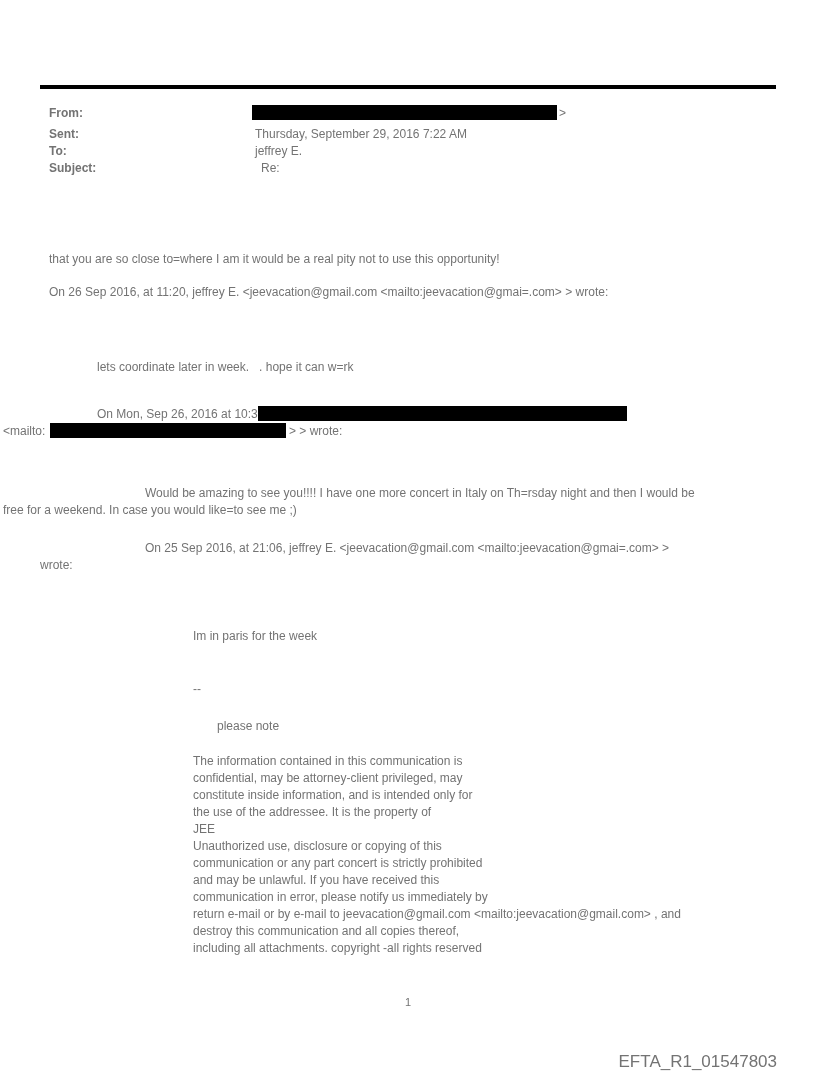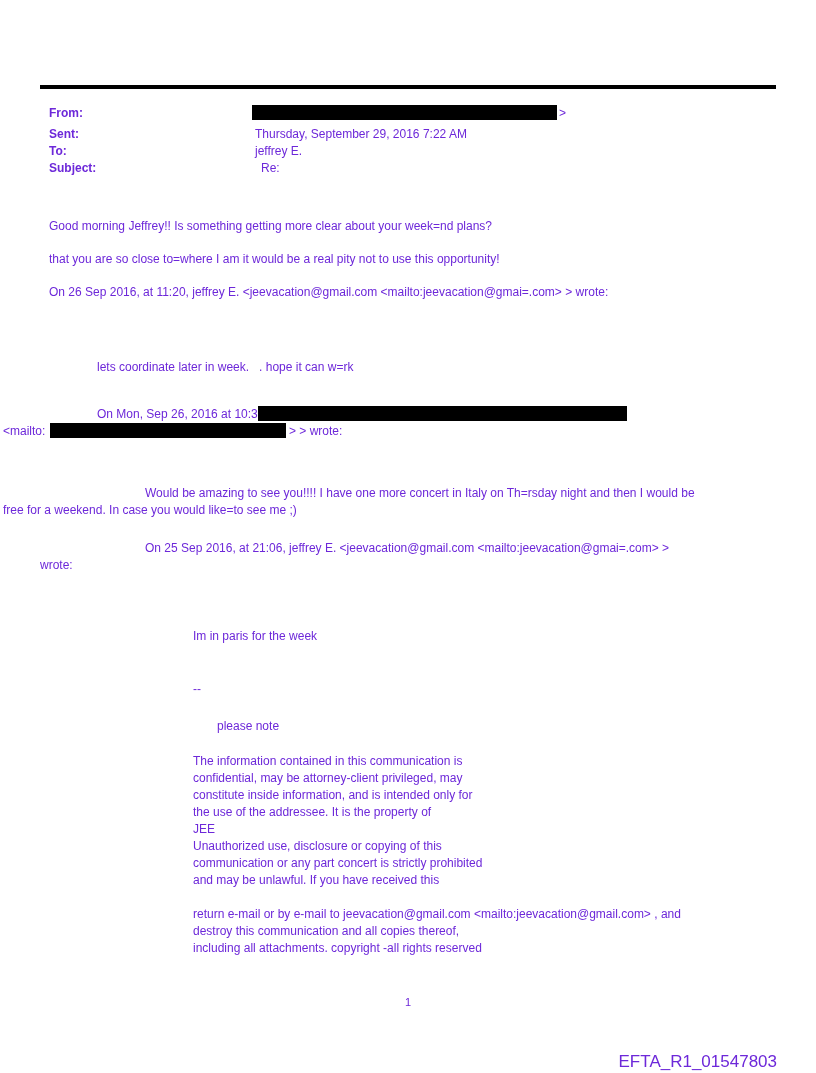--- a/index.html
+++ b/index.html
@@ -4,21 +4,21 @@
 <style>
   * { margin: 0; padding: 0; box-sizing: border-box; }
   html, body { background: #ffffff; }
   .page {
     position: relative;
     width: 816px;
     height: 1073px;
     background: #ffffff;
     font-family: "Liberation Sans", sans-serif;
     font-size: 12px;
-    color: #6d28d9;
+    color: #737373;
     overflow: hidden;
   }
   .rule {
     position: absolute;
     left: 40px;
     top: 85px;
     width: 736px;
     height: 4px;
     background: #000000;
   }
@@ -53,21 +53,20 @@
 
   <div class="line bold" style="left:49px; top:127px">Sent:</div>
   <div class="line" style="left:255px; top:127px">Thursday, September 29, 2016 7:22 AM</div>
 
   <div class="line bold" style="left:49px; top:144px">To:</div>
   <div class="line" style="left:255px; top:144px">jeffrey E.</div>
 
   <div class="line bold" style="left:49px; top:161px">Subject:</div>
   <div class="line" style="left:261px; top:161px">Re:</div>
 
-  <div class="line" style="left:49px; top:219px">Good morning Jeffrey!! Is something getting more clear about your week=nd plans?</div>
   <div class="line" style="left:49px; top:252px">that you are so close to=where I am it would be a real pity not to use this opportunity!</div>
 
   <div class="line" style="left:49px; top:285px">On 26 Sep 2016, at 11:20, jeffrey E. &lt;jeevacation@gmail.com &lt;mailto:jeevacation@gmai=.com&gt; &gt; wrote:</div>
 
   <div class="line" style="left:97px; top:360px">lets coordinate later in week.   . hope it can w=rk</div>
 
   <div class="line" style="left:97px; top:407px">On Mon, Sep 26, 2016 at 10:33 AM,</div>
   <div class="redaction" style="left:258px; top:406px; width:369px; height:15px"></div>
   <div class="line" style="left:3px; top:424px">&lt;mailto:</div>
   <div class="redaction" style="left:50px; top:423px; width:236px; height:15px"></div>
@@ -85,20 +84,21 @@
 
   <div class="line" style="left:217px; top:719px">please note</div>
   <div class="line" style="left:193px; top:754px">The information contained in this communication is</div>
   <div class="line" style="left:193px; top:771px">confidential, may be attorney-client privileged, may</div>
   <div class="line" style="left:193px; top:788px">constitute inside information, and is intended only for</div>
   <div class="line" style="left:193px; top:805px">the use of the addressee. It is the property of</div>
   <div class="line" style="left:193px; top:822px">JEE</div>
   <div class="line" style="left:193px; top:839px">Unauthorized use, disclosure or copying of this</div>
   <div class="line" style="left:193px; top:856px">communication or any part concert is strictly prohibited</div>
   <div class="line" style="left:193px; top:873px">and may be unlawful. If you have received this</div>
+  <div class="line" style="left:193px; top:890px">communication in error, please notify us immediately by</div>
   <div class="line" style="left:193px; top:907px">return e-mail or by e-mail to jeevacation@gmail.com &lt;mailto:jeevacation@gmail.com&gt; , and</div>
   <div class="line" style="left:193px; top:924px">destroy this communication and all copies thereof,</div>
   <div class="line" style="left:193px; top:941px">including all attachments. copyright -all rights reserved</div>
 
   <div class="center-line" style="top:996px">1</div>
   <div class="line" style="right:39px; top:1055px; font-size:17px">EFTA_R1_01547803</div>
 
 </div>
 
 </body></html>

